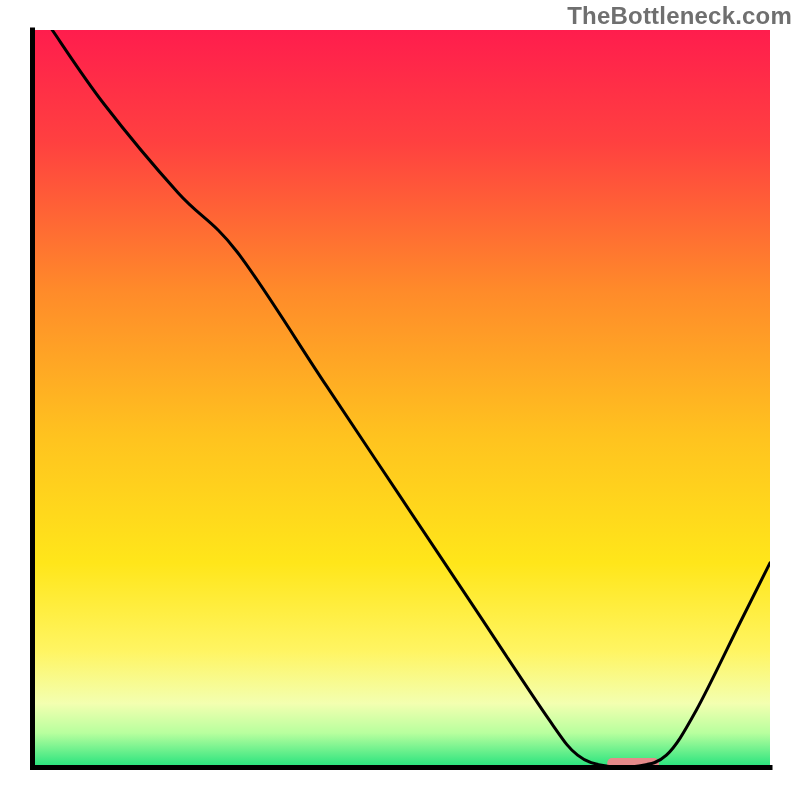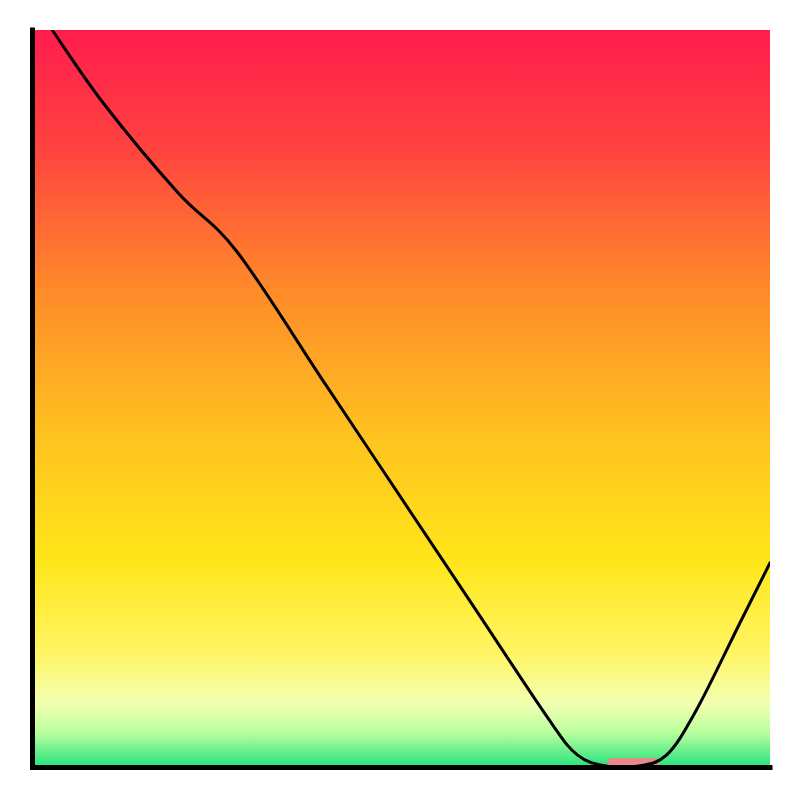--- a/index.html
+++ b/index.html
@@ -27,20 +27,21 @@
   svg.chart {
     position: absolute;
     top: 0;
     left: 0;
   }
 </style>
 </head>
 <body>
 
 <div class="container">
+  <div class="watermark">TheBottleneck.com</div>
 
   <svg class="chart" width="800" height="800">
     <defs>
       <linearGradient id="bg-grad" x1="0" y1="0" x2="0" y2="1">
           <stop offset="0%" stop-color="#ff1d4d"></stop>
           <stop offset="15%" stop-color="#ff4040"></stop>
           <stop offset="35%" stop-color="#ff8a2a"></stop>
           <stop offset="55%" stop-color="#ffc31f"></stop>
           <stop offset="72%" stop-color="#ffe61a"></stop>
           <stop offset="84%" stop-color="#fff563"></stop>

